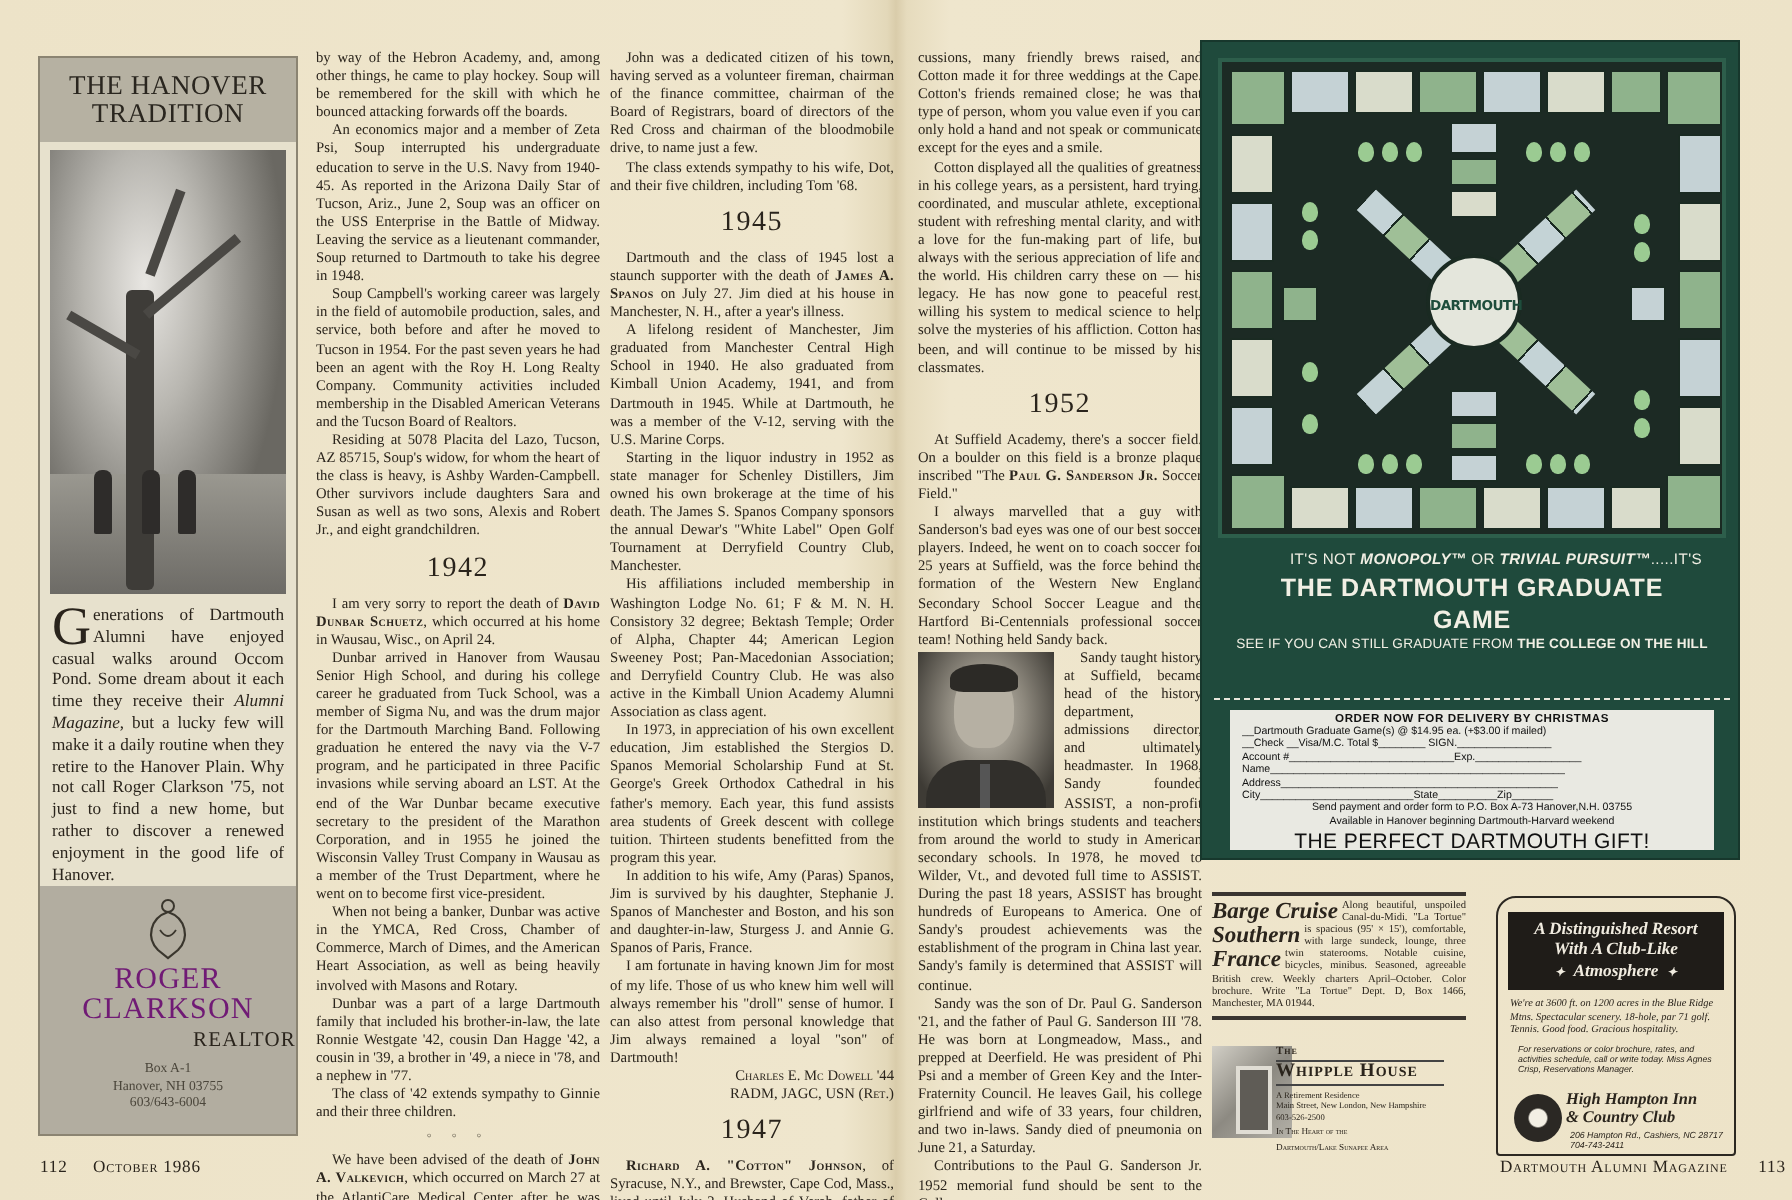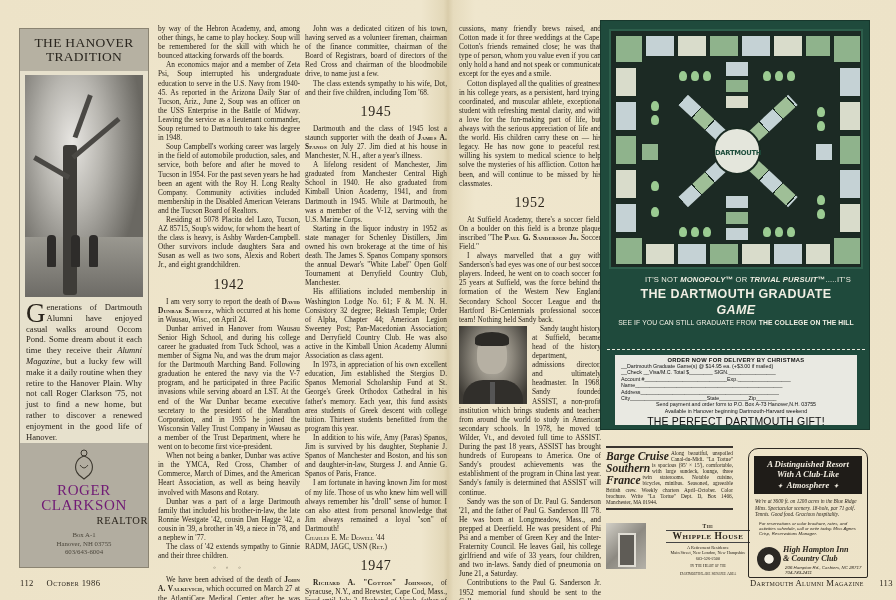--- a/index.html
+++ b/index.html
@@ -27,21 +27,21 @@
   .clarkson .name { font-size: 15px; line-height: 15px; letter-spacing: 0.6px; color: #701a75; }
   .clarkson .role { font-size: 10.5px; letter-spacing: 0.6px; margin-top: 2px; text-align: right; }
   .clarkson .addr { font-size: 6.8px; line-height: 8.5px; margin-top: 5px; color: #4b463b; }
 
   
   .col { position: absolute; font-size: 7.35px; line-height: 9.1px; text-align: justify; hyphens: auto; color: #2a241c; }
   .col p { text-indent: 8px; }
   .col p.noindent { text-indent: 0; }
   .col .sc { font-variant: small-caps; font-weight: bold; letter-spacing: 0.2px; }
   .col .year { font-size: 14px; line-height: 17px; text-align: center; text-indent: 0; margin: 6px 0 4px 0; letter-spacing: 0.8px; }
-  .col .sig { text-align: left; text-indent: 0; font-variant: small-caps; }
+  .col .sig { text-align: right; text-indent: 0; font-variant: small-caps; }
   .col .dots { text-align: center; text-indent: 0; letter-spacing: 4px; color: #6a6455; margin: 3px 0; }
   .col1 { left: 158px; top: 24px; width: 142px; }
   .col2 { left: 305px; top: 24px; width: 142px; }
   .col3 { left: 459px; top: 24px; width: 142px; }
 
   .portrait { float: left; width: 68px; height: 78px; margin: 2px 5px 1px 0; background: radial-gradient(ellipse at 50% 40%, #c9c4b8 0%, #8e897e 40%, #3e3b35 85%); position: relative; }
   .portrait .face { position: absolute; left: 18px; top: 10px; width: 30px; height: 38px; background: #b6b0a3; border-radius: 45% 45% 40% 40%; }
   .portrait .hair { position: absolute; left: 16px; top: 6px; width: 34px; height: 14px; background: #2c2a26; border-radius: 50% 50% 20% 20%; }
   .portrait .suit { position: absolute; left: 4px; bottom: 0; width: 60px; height: 24px; background: #312f2b; border-radius: 20px 20px 0 0; }
   .portrait .tie { position: absolute; left: 31px; bottom: 0; width: 5px; height: 22px; background: #555; }
@@ -58,40 +58,40 @@
   .board .tile.g { background: #8fb38c; }
   .board .tile.l { background: #c5d2d5; }
   .board .center-ring { position: absolute; left: 102px; top: 96px; width: 48px; height: 48px; border-radius: 50%; background: #e4e6dc; border: 2px solid #1a2a22; text-align: center; font-family: "DejaVu Sans", sans-serif; font-weight: bold; color: #1e4d3c; font-size: 6.8px; line-height: 48px; letter-spacing: -0.3px; }
   .board .diag { position: absolute; width: 150px; height: 14px; background: repeating-linear-gradient(90deg, #c4d3d6 0 18px, #1a2a22 18px 19px, #9fbf97 19px 36px, #1a2a22 36px 37px); left: 52px; top: 113px; }
   .board .tree { position: absolute; width: 8px; height: 10px; background: #9bcb92; border-radius: 50% 50% 45% 45%; }
 
   .game-headline { position: absolute; left: 0; top: 254px; width: 270px; text-align: center; color: #f1efe4; font-family: "Liberation Sans", "DejaVu Sans", sans-serif; }
   .game-headline .line1 { font-size: 7.6px; letter-spacing: 0.2px; padding-left: 24px; }
   .game-headline .line1 i { font-weight: bold; }
   .game-headline .line2 { font-size: 12.5px; font-weight: bold; letter-spacing: 0.4px; line-height: 15px; margin-top: 3px; }
-  .game-headline .line3 { font-size: 12.5px; font-weight: bold; letter-spacing: 0.4px; line-height: 15px; margin-top: 1px; font-style: italic; }
+  .game-headline .line3 { font-size: 12.5px; font-weight: bold; letter-spacing: 0.4px; line-height: 15px; margin-top: 1px; }
   .game-headline .line4 { font-size: 6.8px; letter-spacing: 0.1px; margin-top: 1px; }
   .game-headline .line4 b { font-weight: bold; }
   .dashline { position: absolute; left: 6px; top: 328px; width: 258px; border-top: 1px dashed #e9e7dc; }
   .order-form { position: absolute; left: 14px; top: 334px; width: 242px; height: 70px; background: #e9e9e2; font-family: "Liberation Sans", "DejaVu Sans", sans-serif; color: #111; padding: 2px 6px; }
   .order-form .oh { text-align: center; font-size: 5.8px; font-weight: bold; letter-spacing: 0.3px; }
   .order-form .ol { font-size: 5.3px; line-height: 6.4px; white-space: nowrap; overflow: hidden; }
   .order-form .oc { text-align: center; font-size: 5.3px; line-height: 6.2px; }
   .order-form .gift { text-align: center; font-size: 10.5px; line-height: 12px; letter-spacing: 0.2px; margin-top: 1px; }
 
   
   .barge-ad { position: absolute; left: 606px; top: 446px; width: 127px; height: 64px; border-top: 2px solid #3a3530; border-bottom: 2px solid #3a3530; padding: 2px 0; font-size: 5.3px; line-height: 6.1px; }
   .barge-ad .bt { font-weight: bold; font-style: italic; font-size: 11.5px; line-height: 12px; float: left; margin-right: 2px; clear: left; }
   .barge-ad .btext { text-align: justify; }
 
   
   .whipple-ad { position: absolute; left: 606px; top: 523px; width: 127px; height: 48px; }
   .whipple-photo { position: absolute; left: 0; top: 0; width: 40px; height: 46px; background: linear-gradient(135deg, #d2cfc6 0%, #8d8a82 50%, #b4b1a8 100%); }
   .whipple-photo::after { content: ""; position: absolute; left: 12px; top: 10px; width: 14px; height: 30px; background: #5f5c56; border: 2px solid #e0ddd4; }
-  .whipple-text { position: absolute; left: 60px; top: 0; width: 84px; text-align: center; }
+  .whipple-text { position: absolute; left: 32px; top: 0; width: 84px; }
   .whipple-text .the { font-size: 5.5px; font-weight: bold; font-variant: small-caps; letter-spacing: 0.5px; }
   .whipple-text .wh { font-size: 9.5px; font-weight: bold; font-variant: small-caps; letter-spacing: 0.5px; border-top: 1px solid #444; border-bottom: 1px solid #444; line-height: 11px; margin: 1px 0 2px 0; }
   .whipple-text .small { font-size: 4.3px; line-height: 5.4px; }
   .whipple-text .small.sc { font-variant: small-caps; font-size: 4.6px; margin-top: 2px; }
 
   
   .hampton-ad { position: absolute; left: 748px; top: 448px; width: 120px; height: 130px; border: 1.5px solid #2c2822; border-radius: 10px 10px 2px 2px; font-style: italic; }
   .hampton-head { margin: 7px 5px 0 5px; background: #1f1c18; color: #f1ece0; text-align: center; font-weight: bold; font-size: 8.6px; line-height: 10.4px; padding: 3px 2px; }
   .hampton-body { padding: 4px 6px 0 6px; font-size: 5.2px; line-height: 6.6px; }
   .hampton-body .small2 { font-family: "Liberation Sans", "DejaVu Sans", sans-serif; font-size: 4.4px; line-height: 5.2px; margin: 3px 0 0 4px; }

